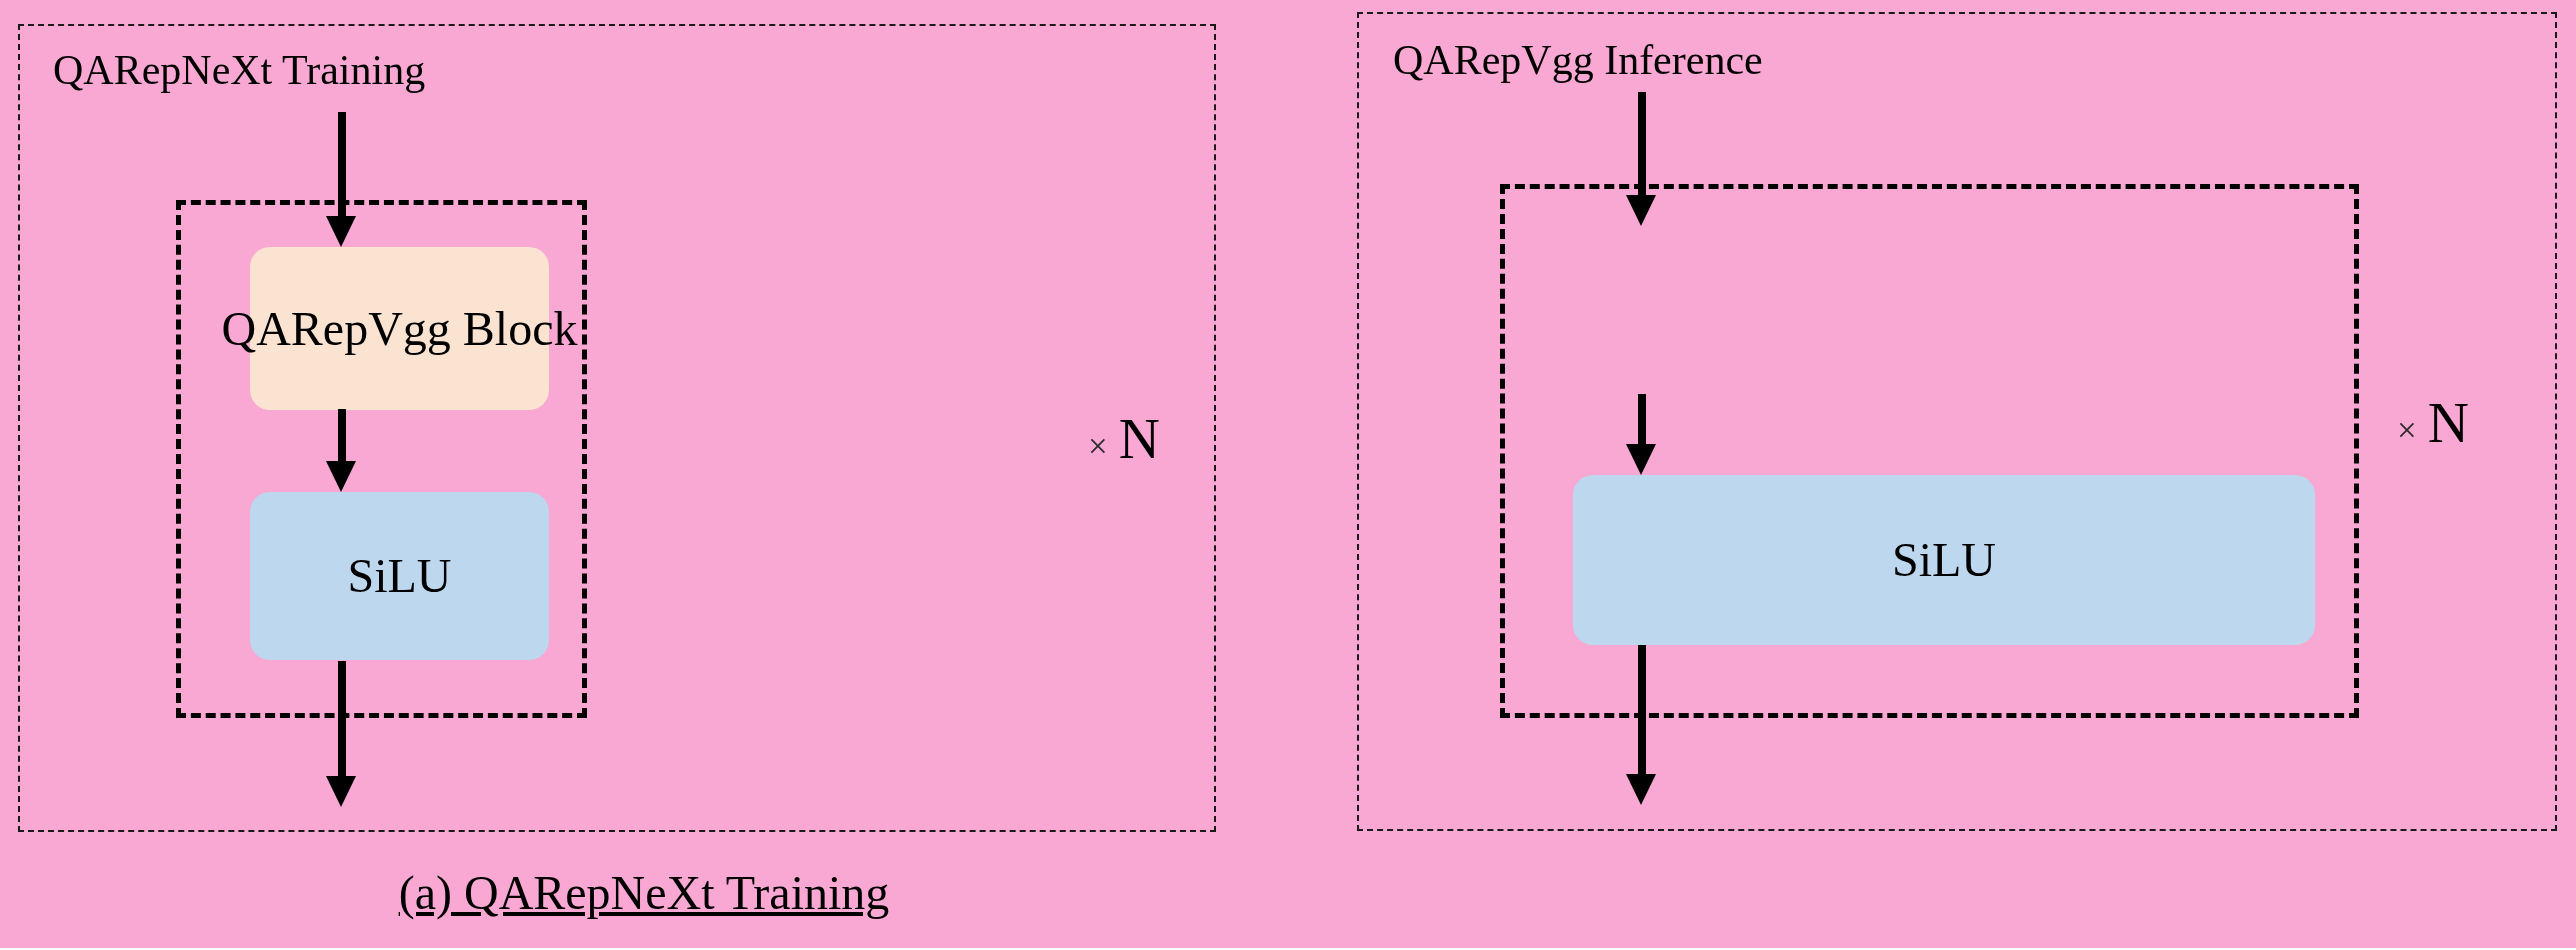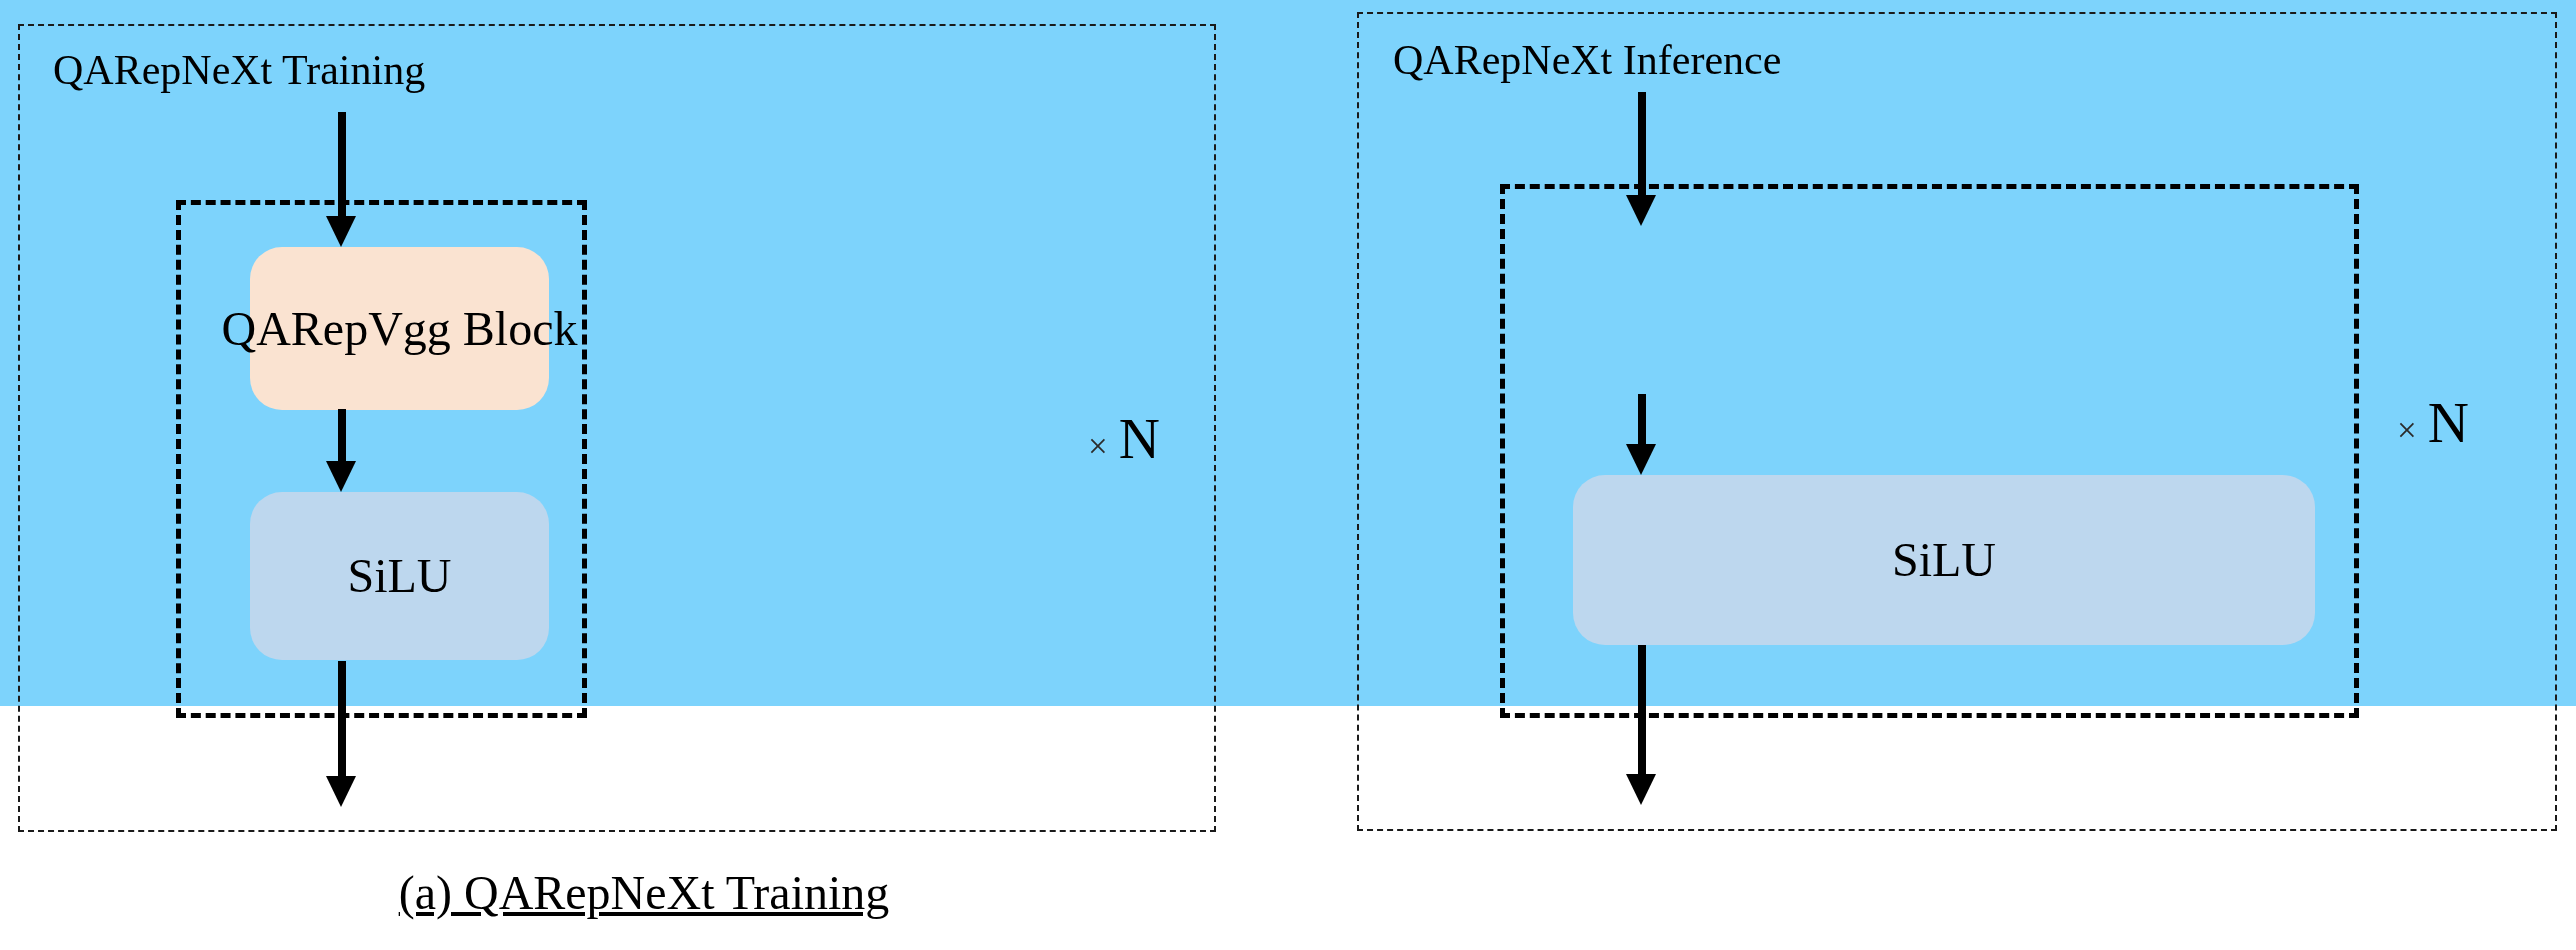--- a/index.html
+++ b/index.html
@@ -10,22 +10,22 @@
   body {
     width: 2576px;
     height: 950px;
     font-family: "Liberation Serif", "DejaVu Serif", serif;
     color: #000000;
     overflow: hidden;
   }
   #stage {
     position: relative;
     width: 2576px;
-    height: 706px;
-    background: #7dd3fc;
+    height: 948px;
+    background: #f9a8d4;
   }
 
   
   .panel {
     position: absolute;
   }
   .outer-box {
     position: absolute;
     box-sizing: border-box;
     border: 2.8px dashed #1a1a1a;
@@ -57,21 +57,21 @@
     white-space: nowrap;
     text-align: center;
     color: #000;
     text-decoration: underline;
   }
 
   
   .node {
     position: absolute;
     box-sizing: border-box;
-    border-radius: 32px;
+    border-radius: 20px;
     display: flex;
     align-items: center;
     justify-content: center;
     font-size: 48px;
     line-height: 1;
     color: #000;
     white-space: nowrap;
   }
   .node.orange { background: #FAE3D1; }
   .node.blue   { background: #BDD7EE; }
@@ -159,21 +159,21 @@
       <span class="n">N</span>
     </div>
 
     <div class="caption" style="left:0; top:869px; width:1288px;">(a)  QARepNeXt Training</div>
   </div>
 
   <div class="panel" style="left:1288px; top:0; width:1288px; height:950px;">
 
     <div class="outer-box fine" style="left:69px; top:12px; width:1200px; height:819px;"></div>
 
-    <div class="panel-title" style="left:105px; top:39px;">QARepNeXt Inference</div>
+    <div class="panel-title" style="left:105px; top:39px;">QARepVgg Inference</div>
 
     <div class="inner-box" style="left:212px; top:184px; width:859px; height:534px;"></div>
 
     <div class="arrow" style="left:354px; top:92px;">
       <div class="shaft" style="height:103px;"></div>
       <div class="head" style="top:103px;"></div>
     </div>
 
 
     <div class="arrow" style="left:354px; top:394px;">

